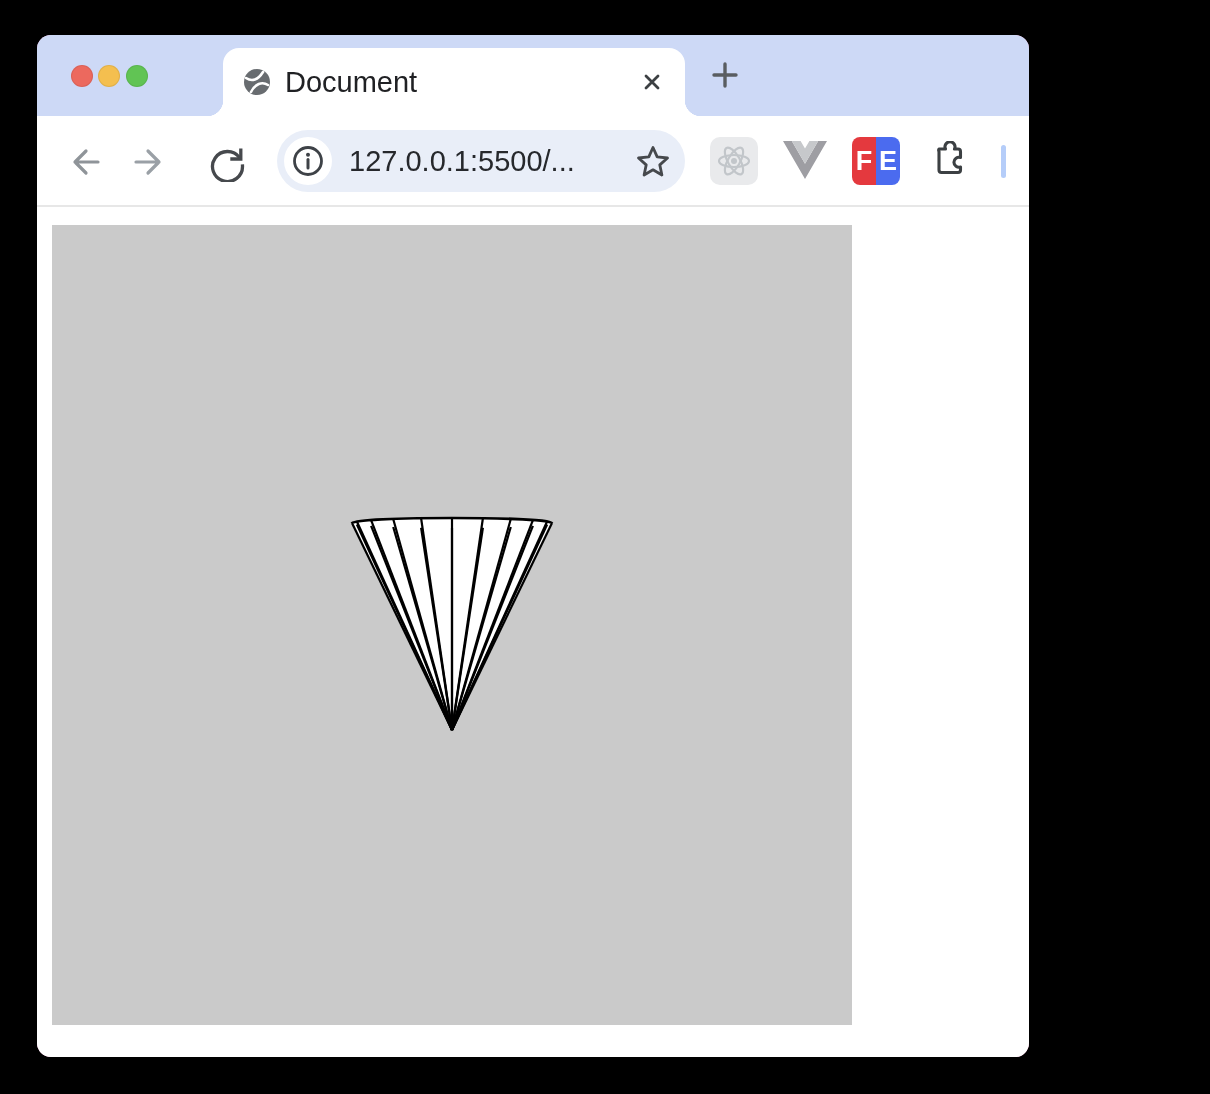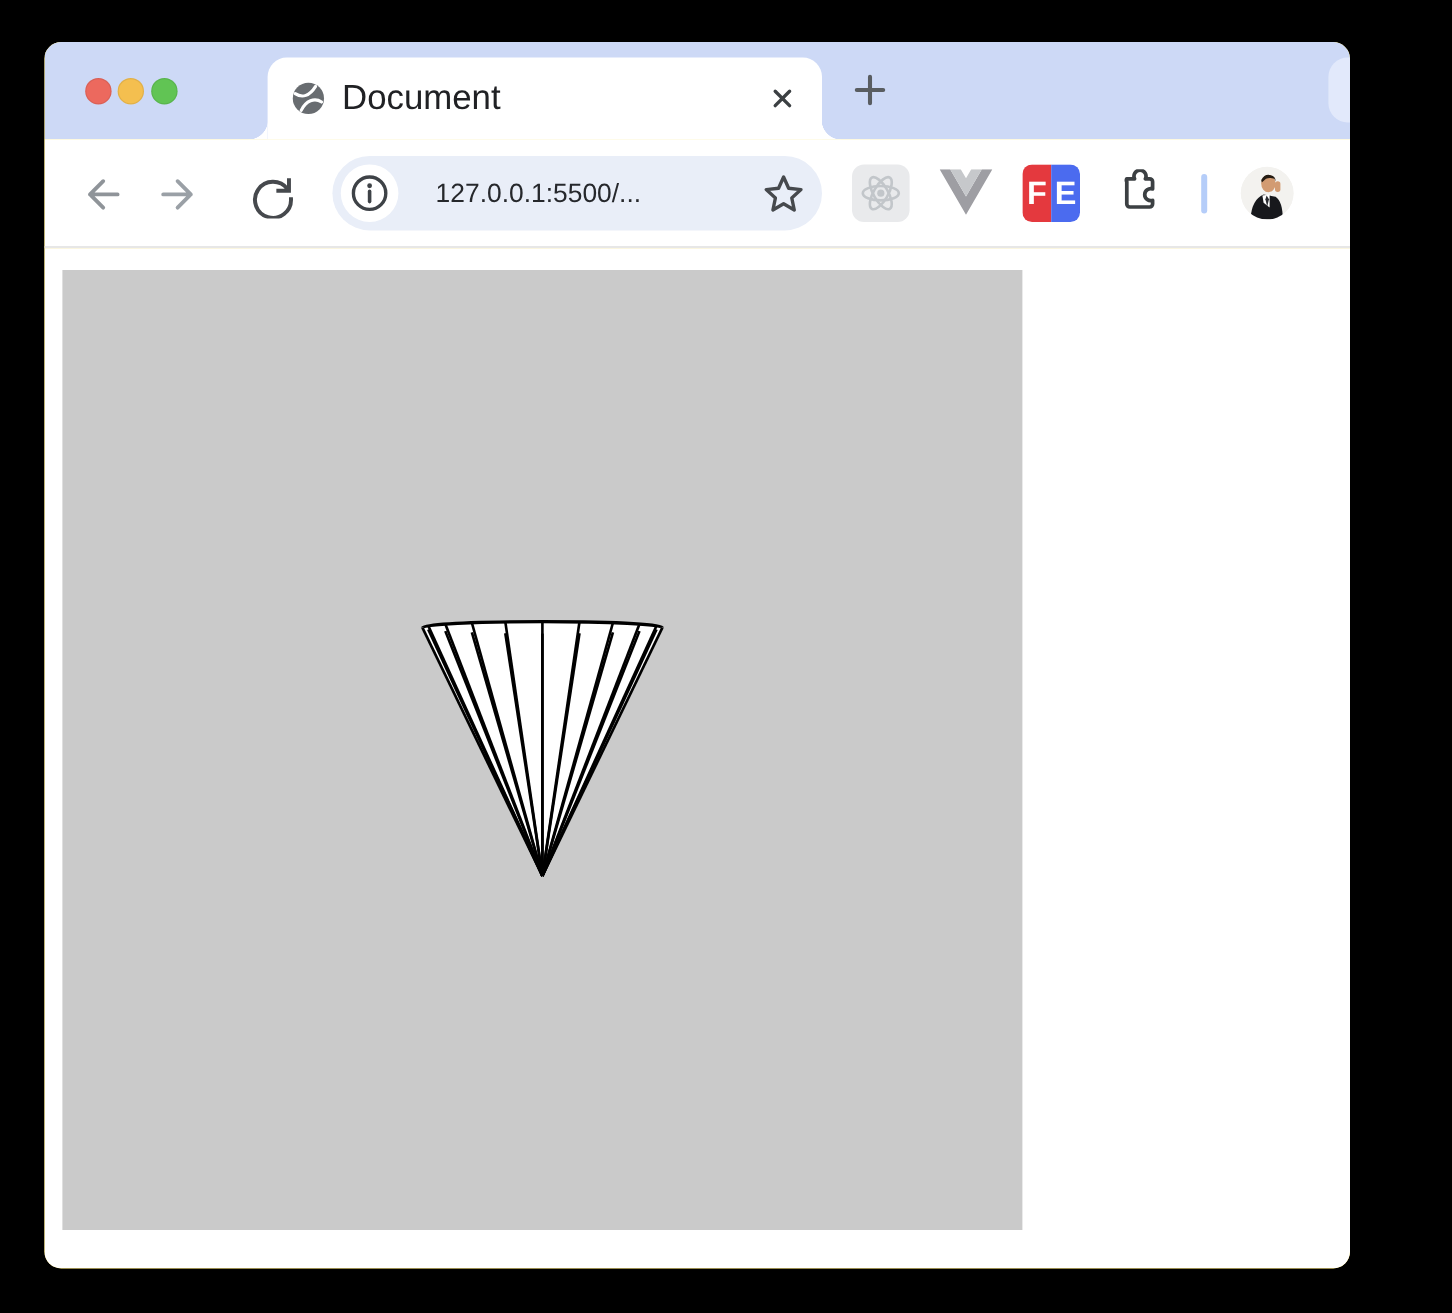--- a/index.html
+++ b/index.html
@@ -1,19 +1,19 @@
 <!DOCTYPE html>
 <html><head>
 <meta charset="utf-8">
 <style>
   html,body{margin:0;padding:0;background:#000;width:1210px;height:1094px;overflow:hidden;
     font-family:"Liberation Sans", sans-serif;-webkit-font-smoothing:antialiased;}
   .stage{position:absolute;left:0;top:0;width:1210px;height:1094px;background:#000;}
-  .window{position:absolute;left:37px;top:35px;width:1088px;height:1022px;border-radius:14px;
-    overflow:hidden;background:#fde047;display:flex;flex-direction:column;}
+  .window{position:absolute;left:37px;top:35px;width:992px;height:1022px;border-radius:14px;
+    overflow:hidden;background:#f9a8d4;display:flex;flex-direction:column;}
   
   .tabstrip{position:relative;height:81px;background:#cdd9f6;flex:0 0 auto;}
   .light{position:absolute;top:30px;width:22px;height:22px;border-radius:50%;box-shadow:inset 0 0 0 1px rgba(0,0,0,0.08);}
   .light.red{left:34px;background:#ec695e;}
   .light.yellow{left:61px;background:#f4bf4f;}
   .light.green{left:89px;background:#61c454;}
   .tab{position:absolute;left:186px;top:13px;width:462px;height:68px;background:#fff;
     border-radius:16px 16px 0 0;display:flex;align-items:center;}
   .tab::before{content:"";position:absolute;left:-16px;bottom:0;width:16px;height:16px;
     background:radial-gradient(circle at 0 0, rgba(0,0,0,0) 16px, #fff 16.5px);}
@@ -29,21 +29,21 @@
   
   .toolbar{position:relative;height:89px;background:#fff;border-bottom:2px solid #e7e7e7;flex:0 0 auto;}
   .nav-btn{position:absolute;top:26px;width:40px;height:40px;display:flex;align-items:center;justify-content:center;cursor:pointer;}
   .nav-back{left:25px;}
   .nav-forward{left:95px;}
   .nav-reload{left:168px;}
   .omnibox{position:absolute;left:240px;top:14px;width:408px;height:62px;border-radius:31px;
     background:#e9eef8;display:flex;align-items:center;cursor:text;}
   .site-info{margin-left:7px;width:48px;height:48px;border-radius:50%;background:#fff;
     display:flex;align-items:center;justify-content:center;flex:0 0 auto;cursor:pointer;}
-  .url-text{margin-left:31px;font-size:22px;color:#26282c;white-space:nowrap;flex:1 1 auto;}
+  .url-text{margin-left:17px;font-size:29px;color:#26282c;white-space:nowrap;flex:1 1 auto;}
   .star-btn{width:40px;height:40px;margin-right:12px;display:flex;align-items:center;justify-content:center;flex:0 0 auto;cursor:pointer;}
   .ext{position:absolute;display:flex;align-items:center;justify-content:center;cursor:pointer;}
   .ext-react{left:673px;top:21px;width:48px;height:48px;border-radius:10px;background:#e9eaec;}
   .ext-vue{left:746px;top:25px;width:44px;height:40px;}
   .ext-fe{left:815px;top:21px;width:48px;height:48px;border-radius:8px;overflow:hidden;display:flex;}
   .fe-half{width:24px;height:48px;display:flex;align-items:center;justify-content:center;
     color:#fff;font-size:27px;font-weight:bold;}
   .fe-f{background:#e4393e;}
   .fe-e{background:#4b6bef;}
   .ext-puzzle{left:893px;top:25px;width:40px;height:40px;}

